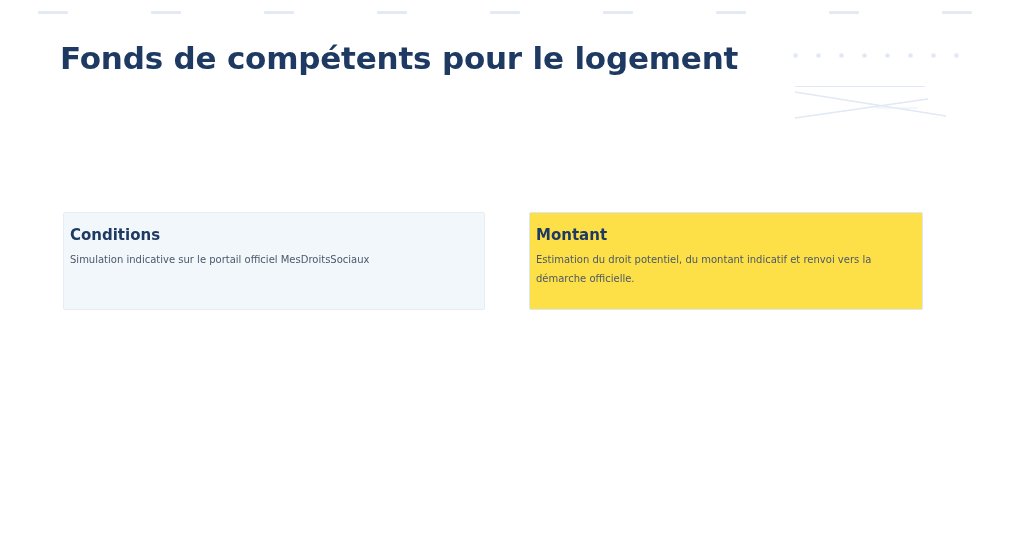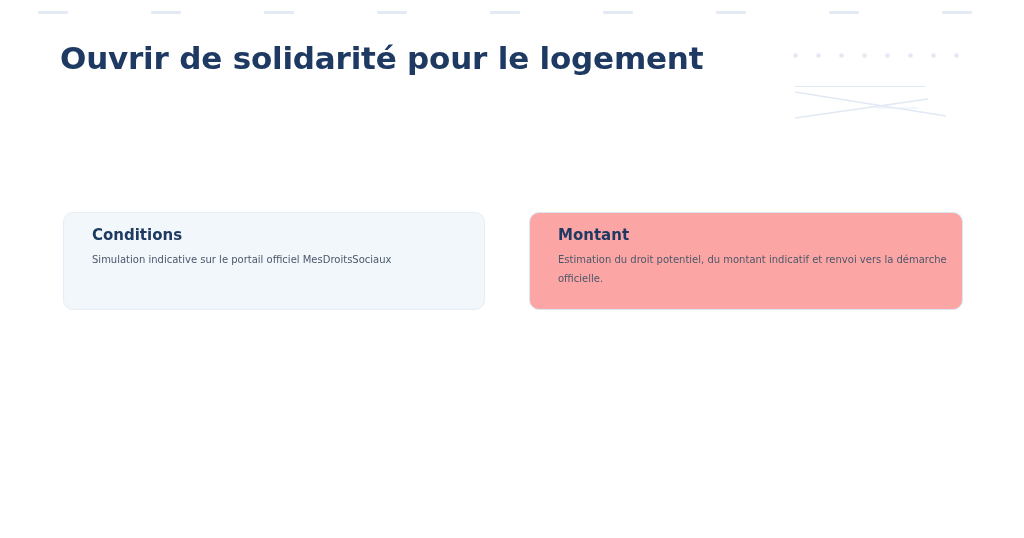--- a/index.html
+++ b/index.html
@@ -91,33 +91,33 @@
     top: 42px;
     width: 200px;
     height: 30px;
     overflow: visible;
   }
 
   
   .card {
     position: absolute;
     box-sizing: border-box;
-    padding: 12px 14px 12px 28px;
-    border-radius: 10px;
+    padding: 12px 14px 12px 6px;
+    border-radius: 2px;
   }
   .card.col-left {
     left: 63px;
     width: 422px;
     background: #f2f7fb;
     border: 1px solid #e6edf5;
   }
   .card.col-right {
     left: 529px;
-    width: 434px;
-    background: #fca5a5;
+    width: 394px;
+    background: #fde047;
     border: 1px solid #dce7f4;
   }
   .card.row-1 { top: 212px;  height: 98px; }
   .card.row-2 { top: 336px;  height: 101px; }
 
   .card-title {
     font-size: 15px;
     line-height: 20px;
     font-weight: bold;
     color: #1e3a63;
@@ -143,21 +143,21 @@
       <span class="dash" style="left: 151px; background: rgb(227, 234, 244);"></span>
       <span class="dash" style="left: 264px; background: rgb(227, 234, 244);"></span>
       <span class="dash" style="left: 377px; background: rgb(227, 234, 244);"></span>
       <span class="dash" style="left: 490px; background: rgb(227, 234, 244);"></span>
       <span class="dash" style="left: 603px; background: rgb(227, 234, 244);"></span>
       <span class="dash" style="left: 716px; background: rgb(227, 234, 244);"></span>
       <span class="dash" style="left: 829px; background: rgb(227, 234, 244);"></span>
       <span class="dash" style="left: 942px; background: rgb(227, 234, 244);"></span>
     </div>
 
-  <div class="title">Ouvrir de solidarité pour le logement</div>
+  <div class="title">Fonds de compétents pour le logement</div>
 
   <div class="decor">
     <div class="dot-row">
         <span class="dot" style="left: 8px;"></span>
         <span class="dot" style="left: 31px;"></span>
         <span class="dot" style="left: 54px;"></span>
         <span class="dot" style="left: 77px;"></span>
         <span class="dot" style="left: 100px;"></span>
         <span class="dot" style="left: 123px;"></span>
         <span class="dot" style="left: 146px;"></span>

